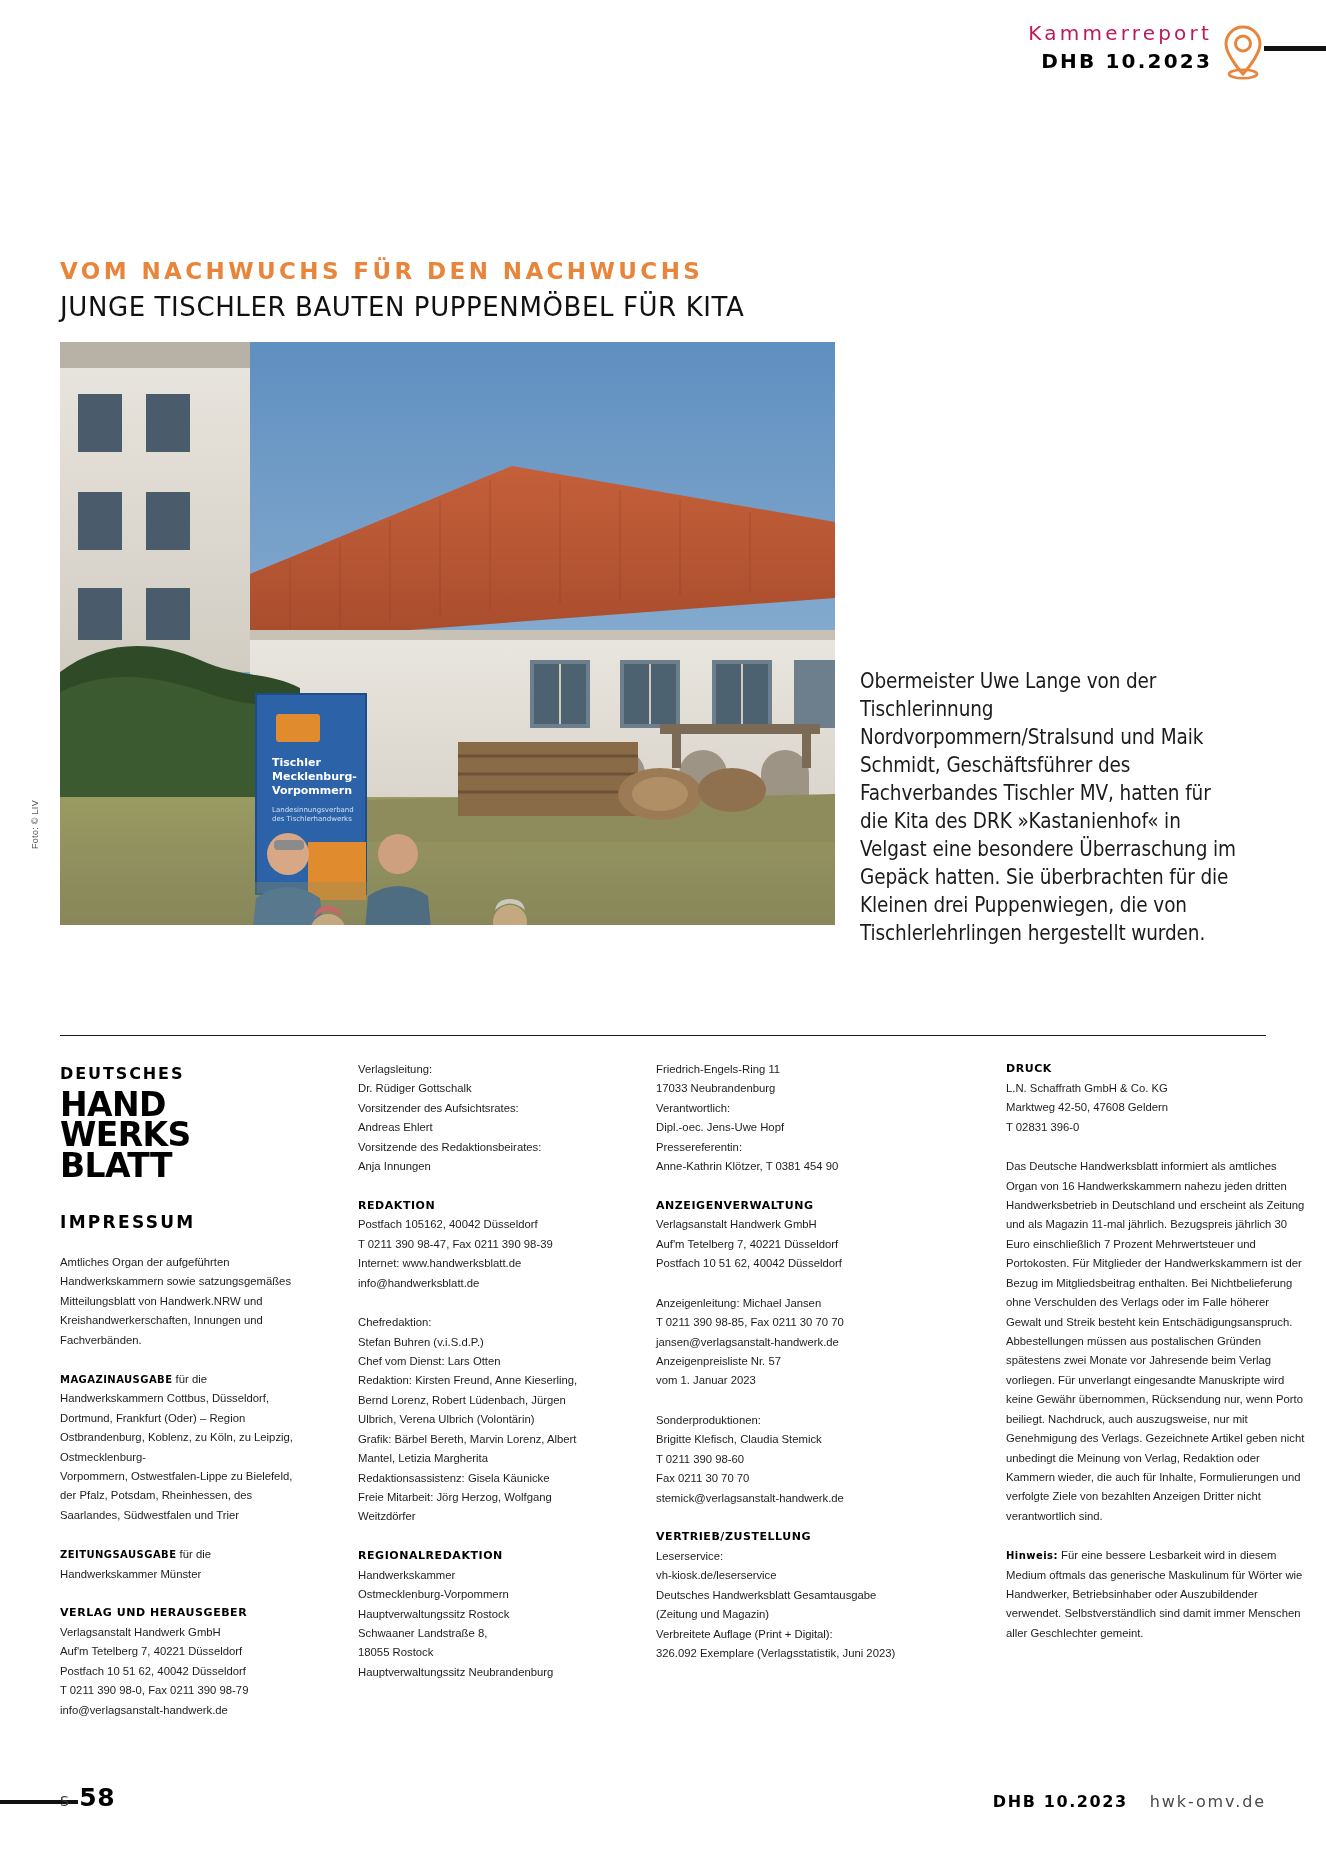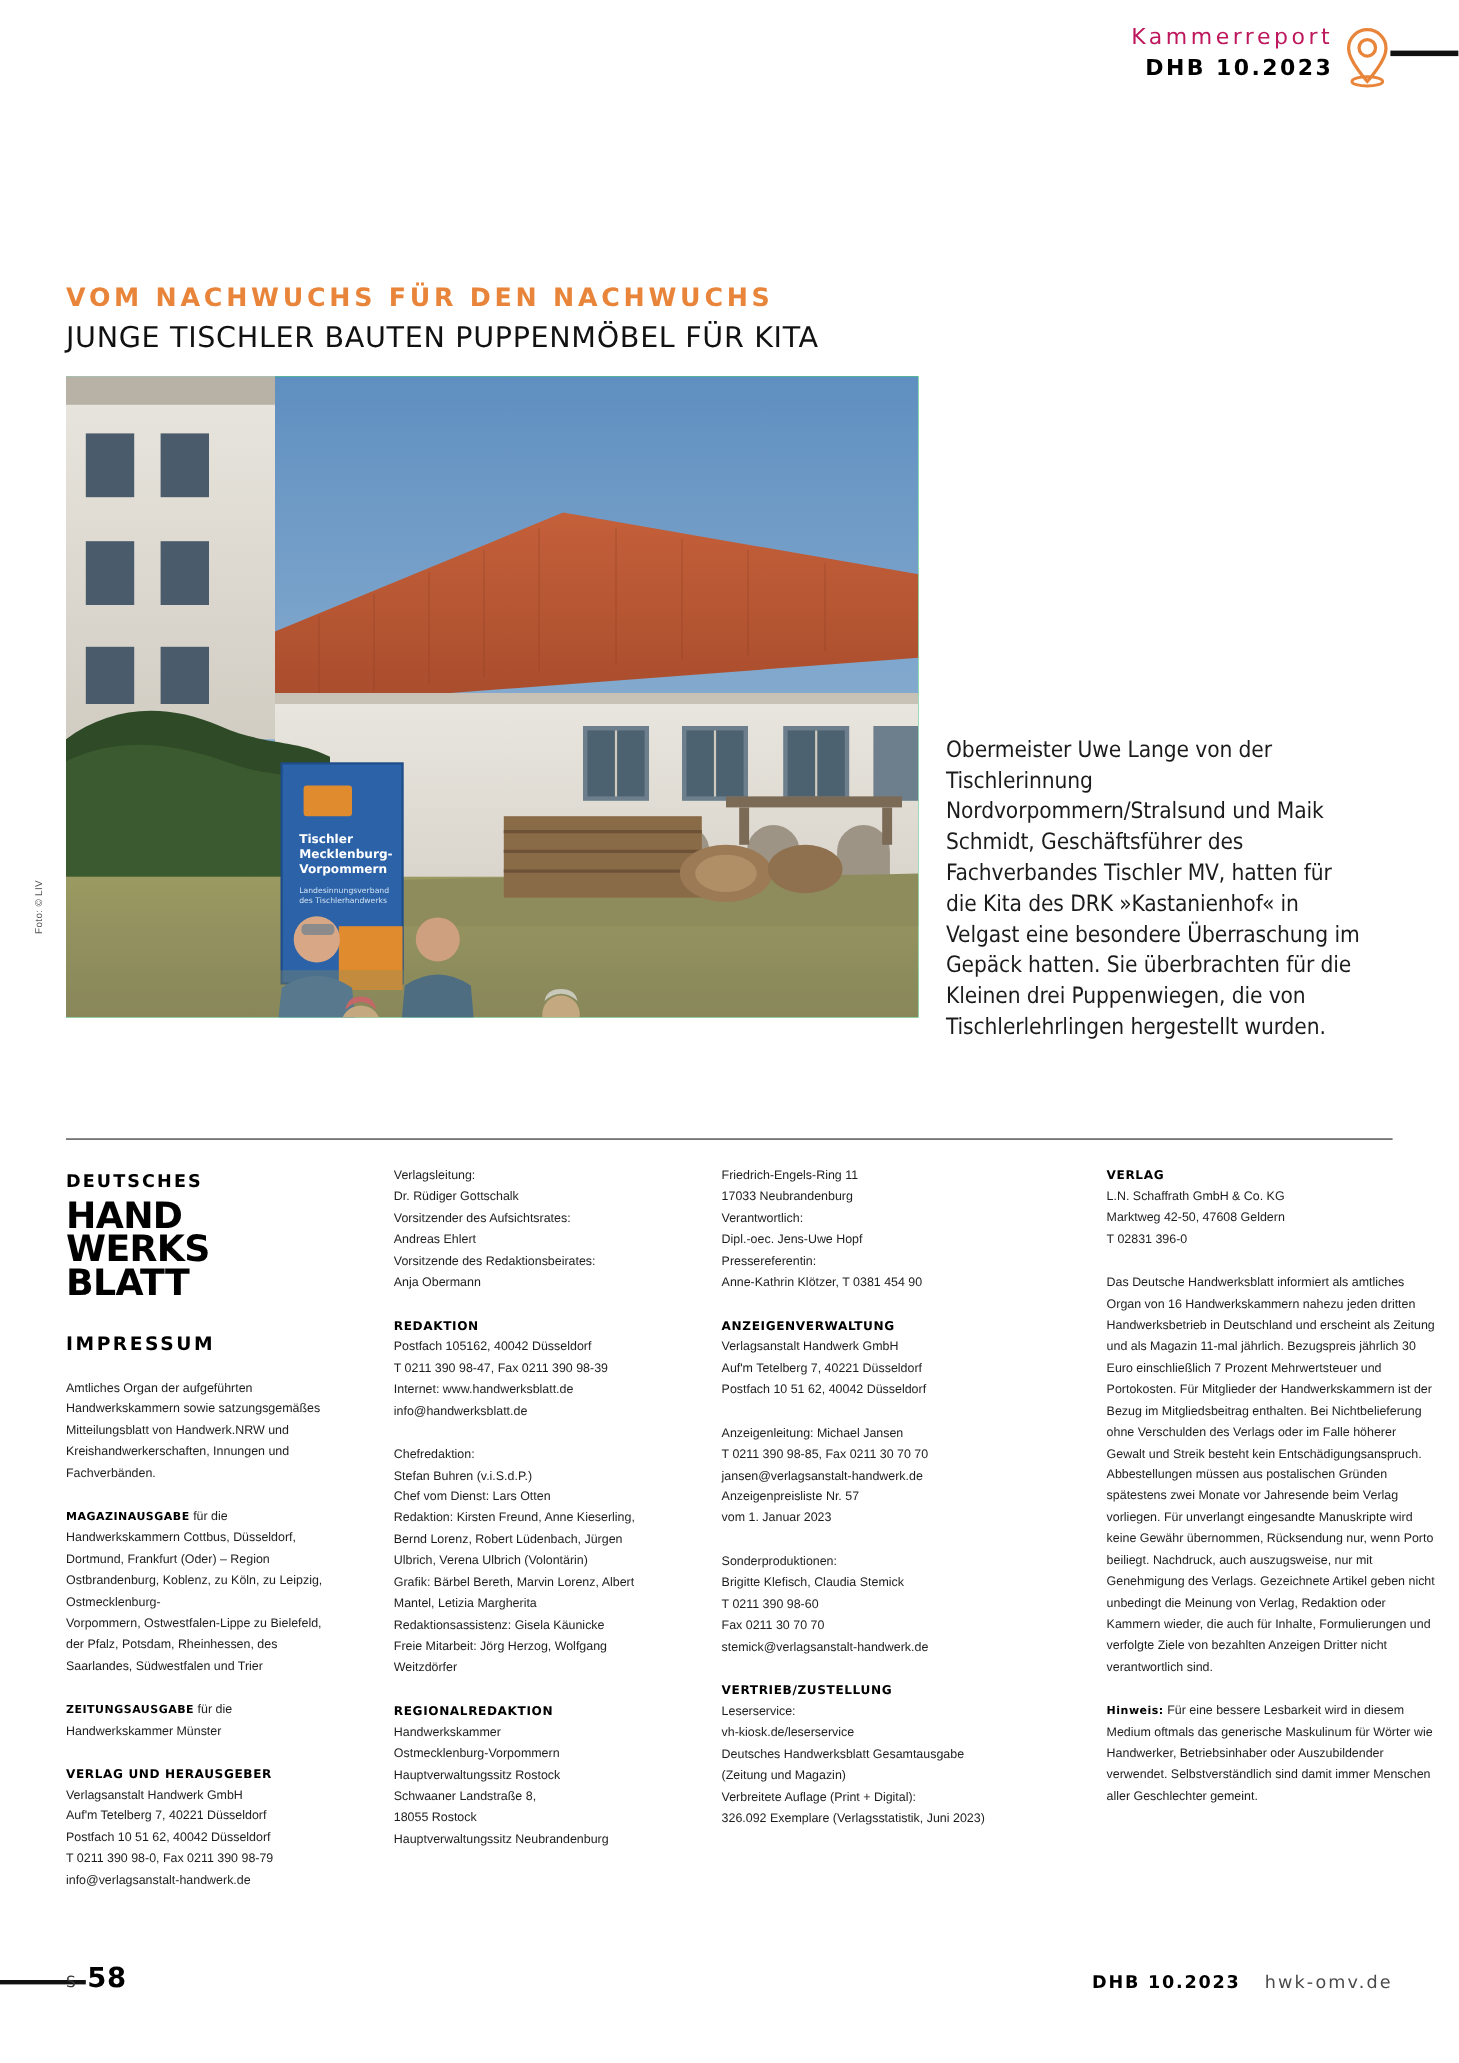--- a/index.html
+++ b/index.html
@@ -348,21 +348,21 @@
     </div>
   </div>
 
   <div class="col">
     <div class="blk">
       <span class="ln">Verlagsleitung:</span>
       <span class="ln">Dr. Rüdiger Gottschalk</span>
       <span class="ln">Vorsitzender des Aufsichtsrates:</span>
       <span class="ln">Andreas Ehlert</span>
       <span class="ln">Vorsitzende des Redaktionsbeirates:</span>
-      <span class="ln">Anja Obermann</span>
+      <span class="ln">Anja Innungen</span>
     </div>
 
     <div class="blk">
       <div class="sec-head">REDAKTION</div>
       <span class="ln">Postfach 105162, 40042 Düsseldorf</span>
       <span class="ln">T 0211 390 98-47, Fax 0211 390 98-39</span>
       <span class="ln">Internet: www.handwerksblatt.de</span>
       <span class="ln">info@handwerksblatt.de</span>
     </div>
 
@@ -426,21 +426,21 @@
       <span class="ln">vh-kiosk.de/leserservice</span>
       <span class="ln">Deutsches Handwerksblatt Gesamtausgabe</span>
       <span class="ln">(Zeitung und Magazin)</span>
       <span class="ln">Verbreitete Auflage (Print + Digital):</span>
       <span class="ln">326.092 Exemplare (Verlagsstatistik, Juni 2023)</span>
     </div>
   </div>
 
   <div class="col">
     <div class="blk">
-      <div class="sec-head">VERLAG</div>
+      <div class="sec-head">DRUCK</div>
       <span class="ln">L.N. Schaffrath GmbH &amp; Co. KG</span>
       <span class="ln">Marktweg 42-50, 47608 Geldern</span>
       <span class="ln">T 02831 396-0</span>
     </div>
 
     <p class="flow blk">Das Deutsche Handwerksblatt informiert als amtliches Organ von 16 Handwerkskammern nahezu jeden dritten Handwerksbetrieb in Deutschland und erscheint als Zeitung und als Magazin 11-mal jährlich. Bezugspreis jährlich 30 Euro einschließlich 7 Prozent Mehrwertsteuer und Portokosten. Für Mitglieder der Handwerkskammern ist der Bezug im Mitgliedsbeitrag enthalten. Bei Nichtbelieferung ohne Verschulden des Verlags oder im Falle höherer Gewalt und Streik besteht kein Entschädigungsanspruch. Abbestellungen müssen aus postalischen Gründen spätestens zwei Monate vor Jahresende beim Verlag vorliegen. Für unverlangt eingesandte Manuskripte wird keine Gewähr übernommen, Rücksendung nur, wenn Porto beiliegt. Nachdruck, auch auszugsweise, nur mit Genehmigung des Verlags. Gezeichnete Artikel geben nicht unbedingt die Meinung von Verlag, Redaktion oder Kammern wieder, die auch für Inhalte, Formulierungen und verfolgte Ziele von bezahlten Anzeigen Dritter nicht verantwortlich sind.</p>
 
     <p class="flow blk">
       <span class="inline-head">Hinweis:</span><span> Für eine bessere Lesbarkeit wird in diesem Medium oftmals das generische Maskulinum für Wörter wie Handwerker, Betriebsinhaber oder Auszubildender verwendet. Selbstverständlich sind damit immer Menschen aller Geschlechter gemeint.</span>
     </p>

